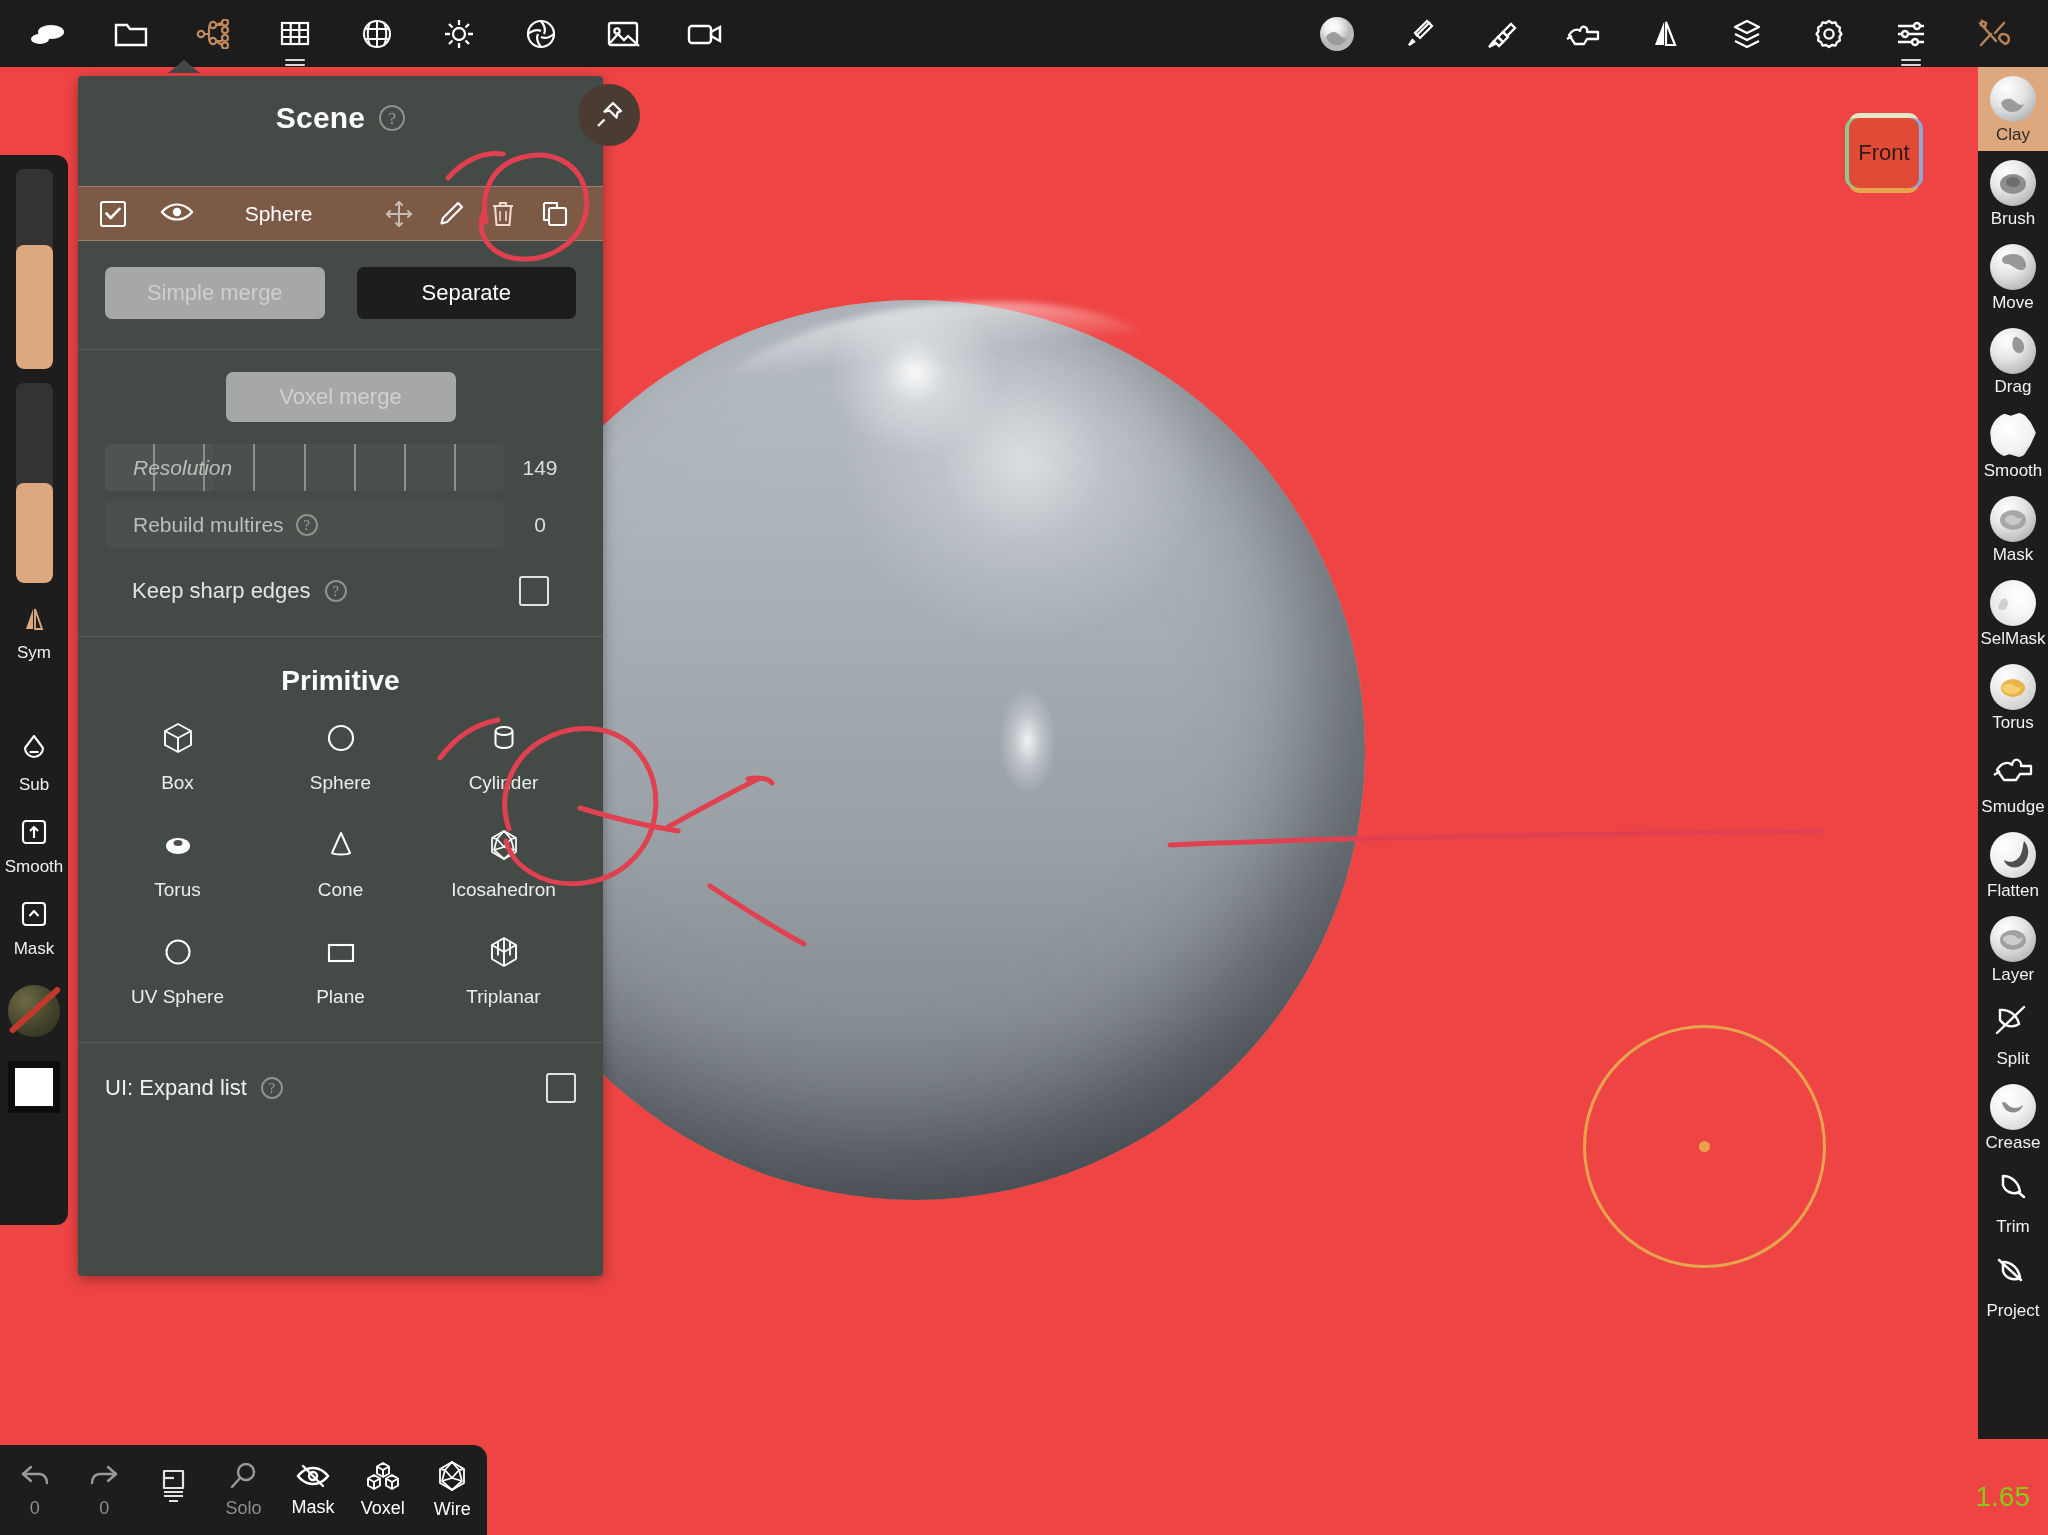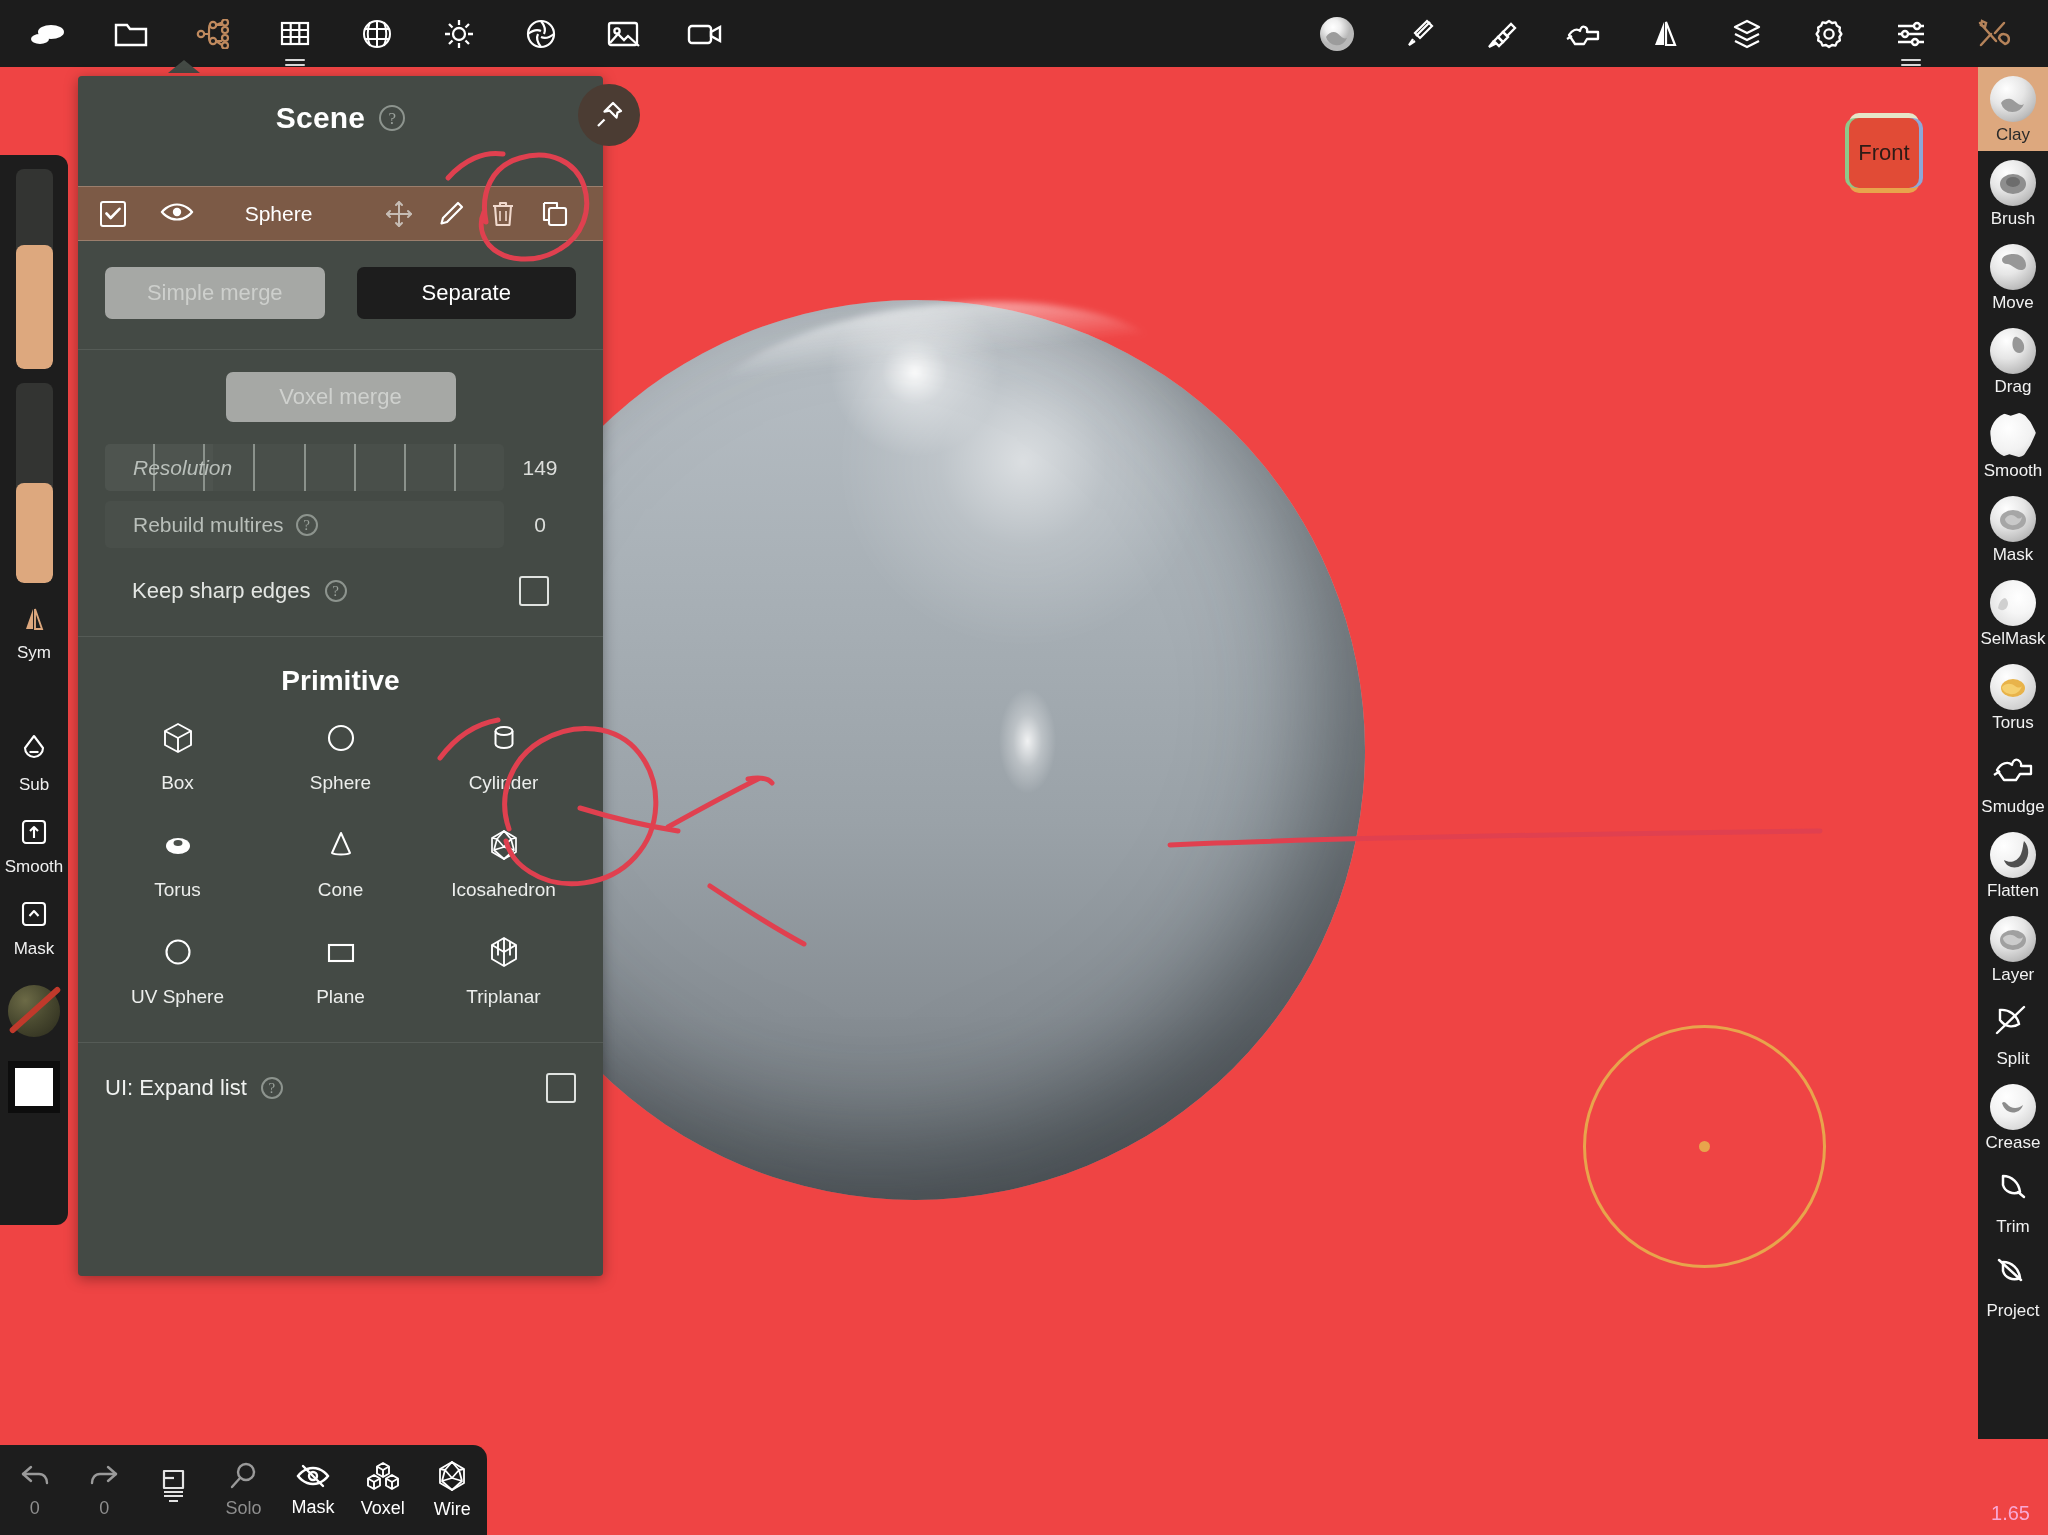--- a/index.html
+++ b/index.html
@@ -228,22 +228,22 @@
   .rb-item {
     width: 70px; padding: 9px 0 6px 0;
     display:flex; flex-direction:column; align-items:center; gap: 3px; cursor:pointer;
   }
   .rb-item.active { background: #dda87e; }
   .rb-item.active .rb-label { color: #2a2a2a; }
   .rb-label { font-size: 17px; color: #f2f2f2; white-space: nowrap; }
   .rb-ball { width: 46px; height: 46px; border-radius: 50%; position: relative; }
   .ball-clay  { background: radial-gradient(circle at 36% 28%, #ffffff 0%, #e6e6e6 40%, #bfbfbf 72%, #8f8f8f 100%); }
   #zoom-level {
-    position: absolute; right: 18px; bottom: 10px;
-    font-size: 20px; color: #f9a8d4;
+    position: absolute; right: 18px; bottom: 22px;
+    font-size: 28px; color: #84cc16;
   }
 
   
   #bottom-bar {
     position: absolute; left: 0; bottom: 0; width: 487px; height: 90px;
     background: #1d1d1d; border-radius: 0 14px 0 0;
     display:flex; align-items:center;
   }
   .bb-item {
     flex: 1 1 0; display:flex; flex-direction:column; align-items:center; gap: 3px;

